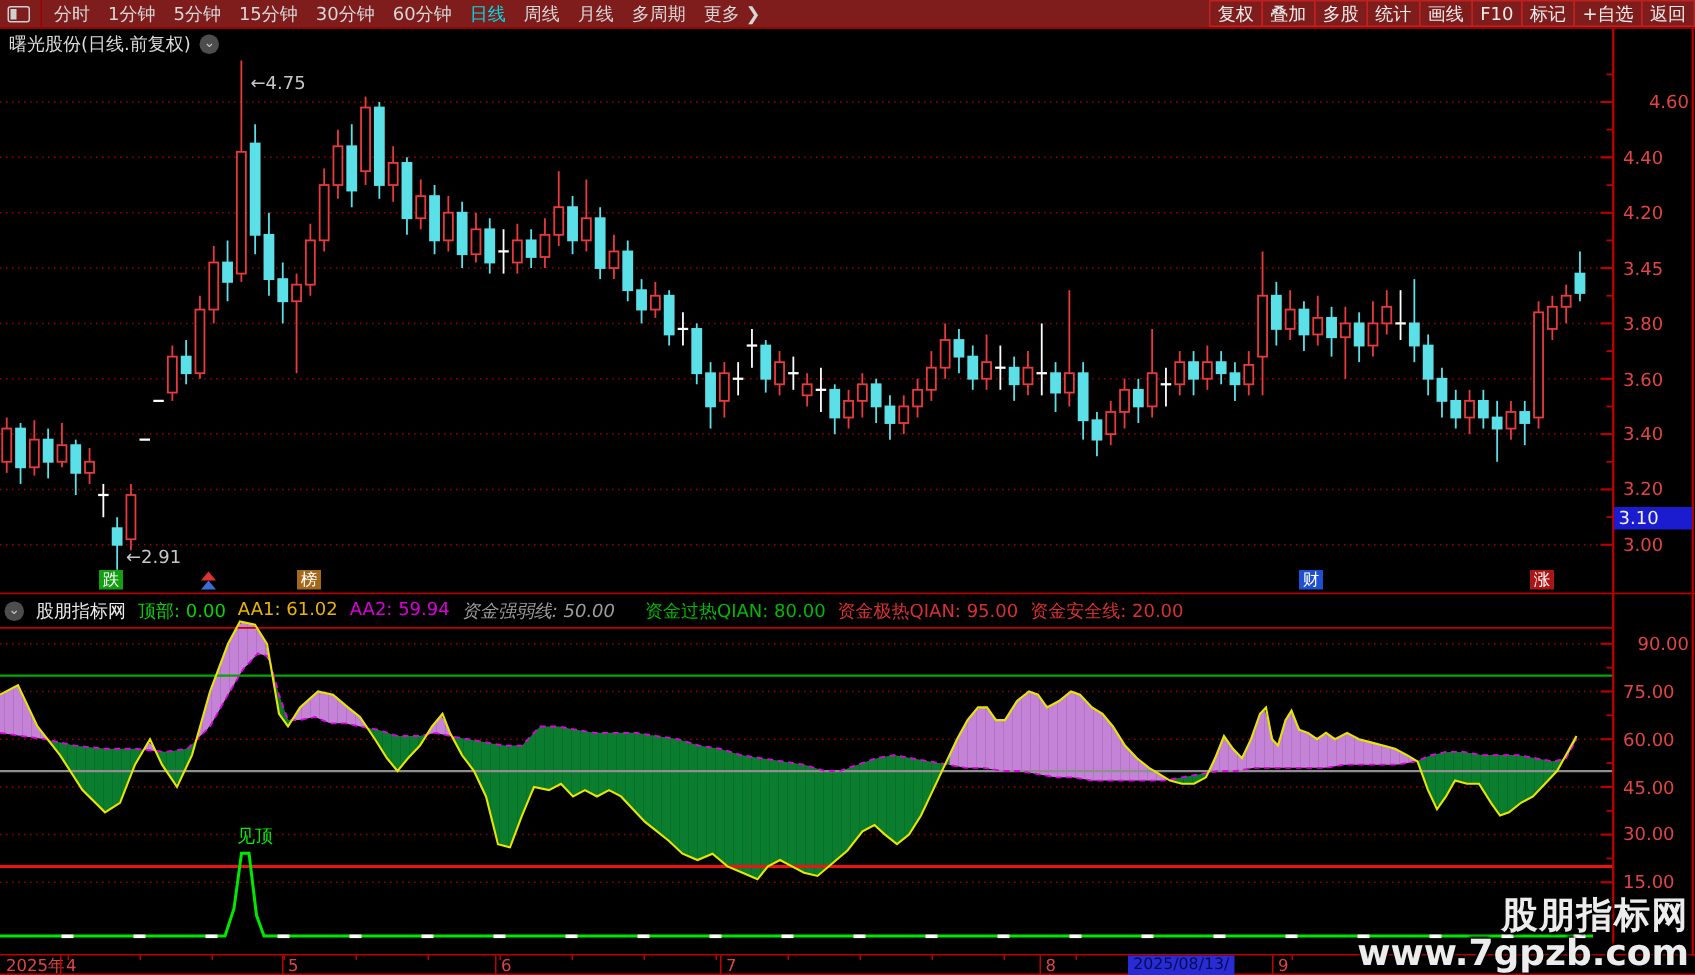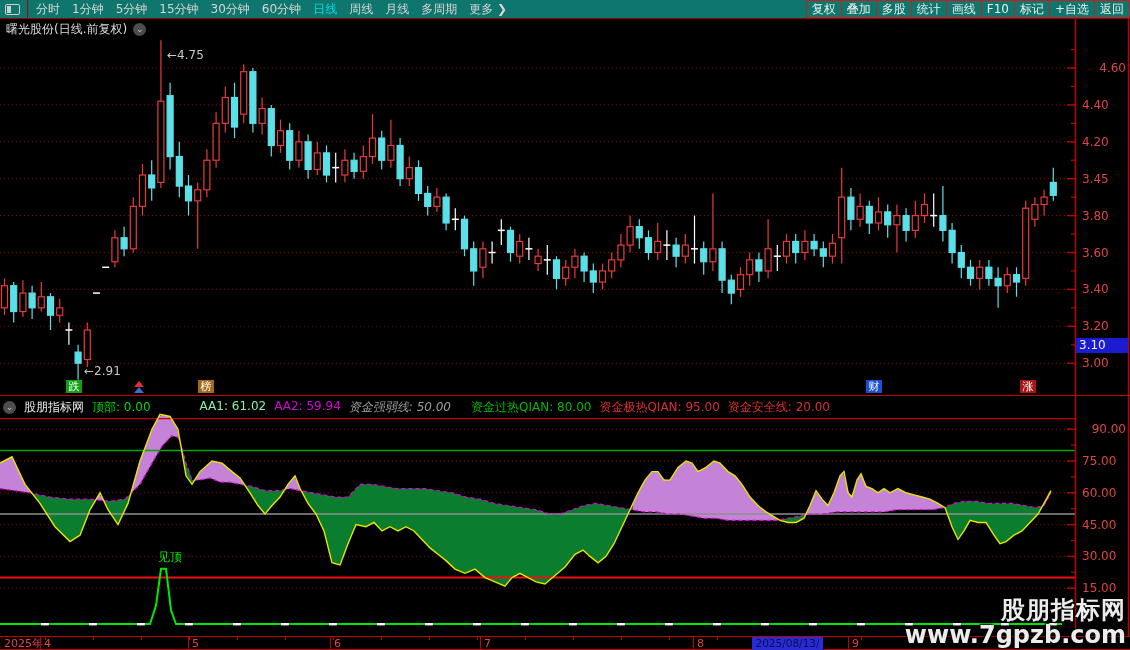--- a/index.html
+++ b/index.html
@@ -1,19 +1,19 @@
 <!DOCTYPE html>
 <html><head>
 <meta charset="utf-8">
 <style>
 *{margin:0;padding:0;box-sizing:border-box}
 html,body{width:1130px;height:650px;background:#000;overflow:hidden;position:relative;
   font-family:"DejaVu Sans","Liberation Sans",sans-serif}
 .topbar{position:absolute;top:0;left:0;width:1130px;height:19px;display:flex;align-items:center;
-  background:#0f766e;border-bottom:1px solid #9e0000;z-index:6}
+  background:#7f1d1d;border-bottom:1px solid #9e0000;z-index:6}
 .win-icon{width:15px;height:11px;border:1px solid #cfcfcf;border-radius:2px;margin:0 7px 0 5px;position:relative;flex:0 0 auto}
 .win-icon::after{content:"";position:absolute;left:1px;top:1px;bottom:1px;width:4px;background:#cfcfcf}
 .tb-sep{width:1px;height:19px;background:#9e0000;margin-right:8px;flex:0 0 auto}
 .mitem{color:#d6d6d6;font-size:12px;margin-right:12px;white-space:nowrap}
 .mitem.active{color:#00dbe4}
 .menu-right{margin-left:auto;display:flex}
 .rbtn{color:#ececec;font-size:12px;border:1px solid #c02020;padding:0 5px;height:18px;line-height:17px;margin-left:-1px;white-space:nowrap}
 .titlebar{position:absolute;top:21px;left:6px;display:flex;align-items:center;gap:6px;z-index:5;color:#dcdcdc;font-size:12px}
 .chev{width:13px;height:13px;border-radius:50%;background:#4d4d4d;color:#c9c9c9;font-size:9px;line-height:12px;text-align:center;flex:0 0 auto}
 svg{position:absolute;left:0}
@@ -445,21 +445,21 @@
     <div class="axlbl" style="top: 319.3px;">3.20</div>
     <div class="axlbl" style="top: 356.2px;">3.00</div>
   </div>
 <div class="marker" id="price-marker" style="top: 337.75px;">3.10</div>
 
 <div class="ind-header">
   <span class="chev">⌄</span>
   <span class="ind-src">股朋指标网</span>
   <span id="ind-values" style="display:flex;gap:8px">
       <span style="color: rgb(0, 216, 0);">顶部: 0.00</span>
-      <span style="color: #86efac; margin-left: 41px;">AA1: 61.02</span>
+      <span style="color: #eab308;">AA1: 61.02</span>
       <span style="color: rgb(216, 0, 216);">AA2: 59.94</span>
       <span style="color: rgb(156, 156, 156); font-style: italic;">资金强弱线: 50.00</span>
       <span style="color: rgb(0, 184, 0); margin-left: 12px;">资金过热QIAN: 80.00</span>
       <span style="color: rgb(216, 48, 48);">资金极热QIAN: 95.00</span>
       <span style="color: rgb(216, 48, 48);">资金安全线: 20.00</span>
     </span>
 </div>
 <svg id="ind-svg" width="1130" height="241" viewBox="0 395 1130 241" style="top:395px">
     <line x1="0" y1="395.5" x2="1130" y2="395.5" stroke="#c00000" stroke-width="1.2"></line>
     <line x1="0" y1="429.2" x2="1075" y2="429.2" stroke="#9a0000" stroke-width="1" stroke-dasharray="1,3"></line>

